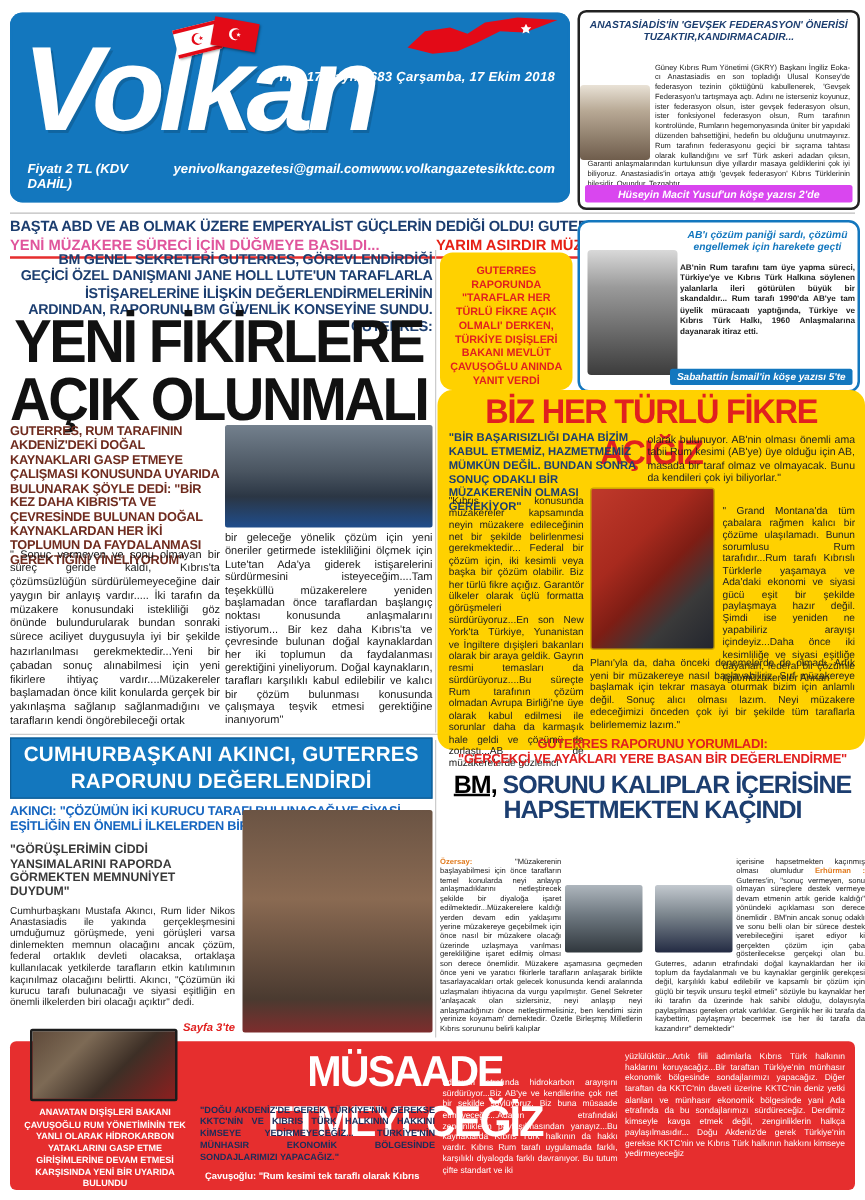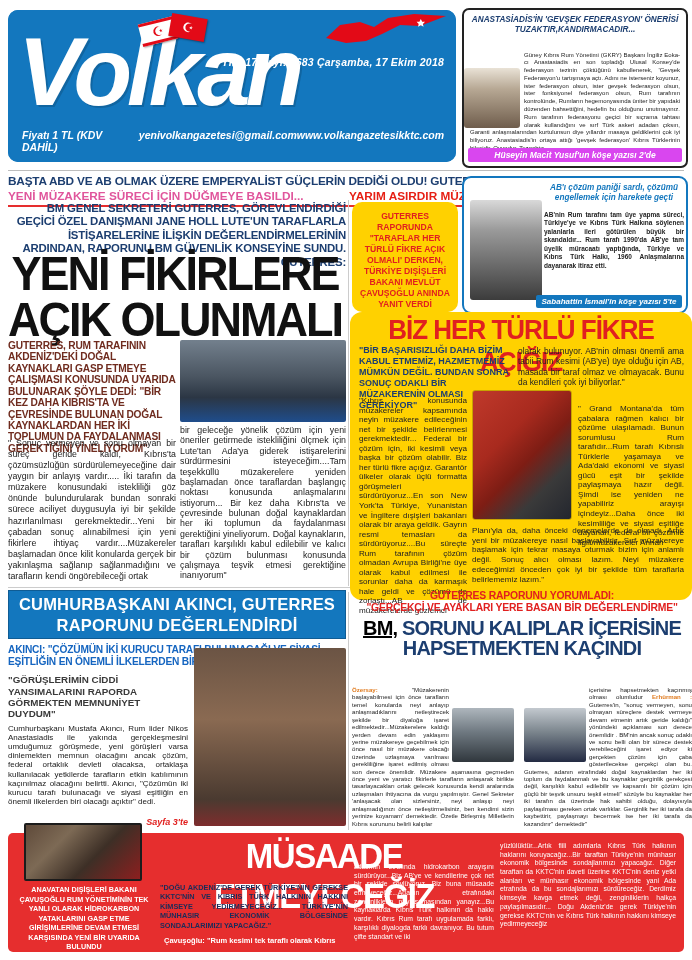--- a/index.html
+++ b/index.html
@@ -135,21 +135,21 @@
     <div class="flagpair">
       <div class="flag trnc">☪</div>
       <div class="flag tr">☪</div>
     </div>
     <svg class="cyprus-map" width="132" height="38" viewBox="0 0 132 38">
       <path d="M6,26 L20,13 L40,10 L54,15 L68,6 L94,2 L126,4 L100,14 L80,13 L62,22 L46,29 L26,31 Z" fill="#e30a17"></path>
       <path d="M92,8 l2,4 4,0 -3,3 1,4 -4,-2 -4,2 1,-4 -3,-3 4,0 Z" fill="#fff" transform="scale(0.7) translate(52,2)"></path>
     </svg>
     <div class="dateline">YIL: 17   Sayı: 1683 Çarşamba, 17 Ekim 2018</div>
     <div class="mast-bottom">
-      <span>Fiyatı 1 TL (KDV DAHİL)</span>
+      <span>Fiyatı 2 TL (KDV DAHİL)</span>
       <span>yenivolkangazetesi@gmail.com</span>
       <span>www.volkangazetesikktc.com</span>
     </div>
   </div>
 
   <div class="colbox">
     <div class="colbox-title">ANASTASİADİS'İN 'GEVŞEK FEDERASYON' ÖNERİSİ TUZAKTIR,KANDIRMACADIR...</div>
     <div>
       <div class="colbox-photo"></div>
       <div class="colbox-body">Güney Kıbrıs Rum Yönetimi (GKRY) Başkanı İngiliz Eoka-cı Anastasiadis en son topladığı Ulusal Konsey'de federasyon tezinin çöktüğünü kabullenerek, 'Gevşek Federasyon'u tartışmaya açtı. Adını ne isterseniz koyunuz, ister federasyon olsun, ister gevşek federasyon olsun, ister fonksiyonel federasyon olsun, Rum tarafının kontrolünde, Rumların hegemonyasında üniter bir yapıdaki düzenden bahsettiğini, hedefin bu olduğunu unutmayınız. Rum tarafının federasyonu geçici bir sıçrama tahtası olarak kullandığını ve sırf Türk askeri adadan çıksın, Garanti anlaşmalarından kurtulunsun diye yıllardır masaya geldiklerini çok iyi biliyoruz. Anastasiadis'in ortaya attığı 'gevşek federasyon' Kıbrıs Türklerinin hilesidir. Oyundur. Tezgahtır.</div>

